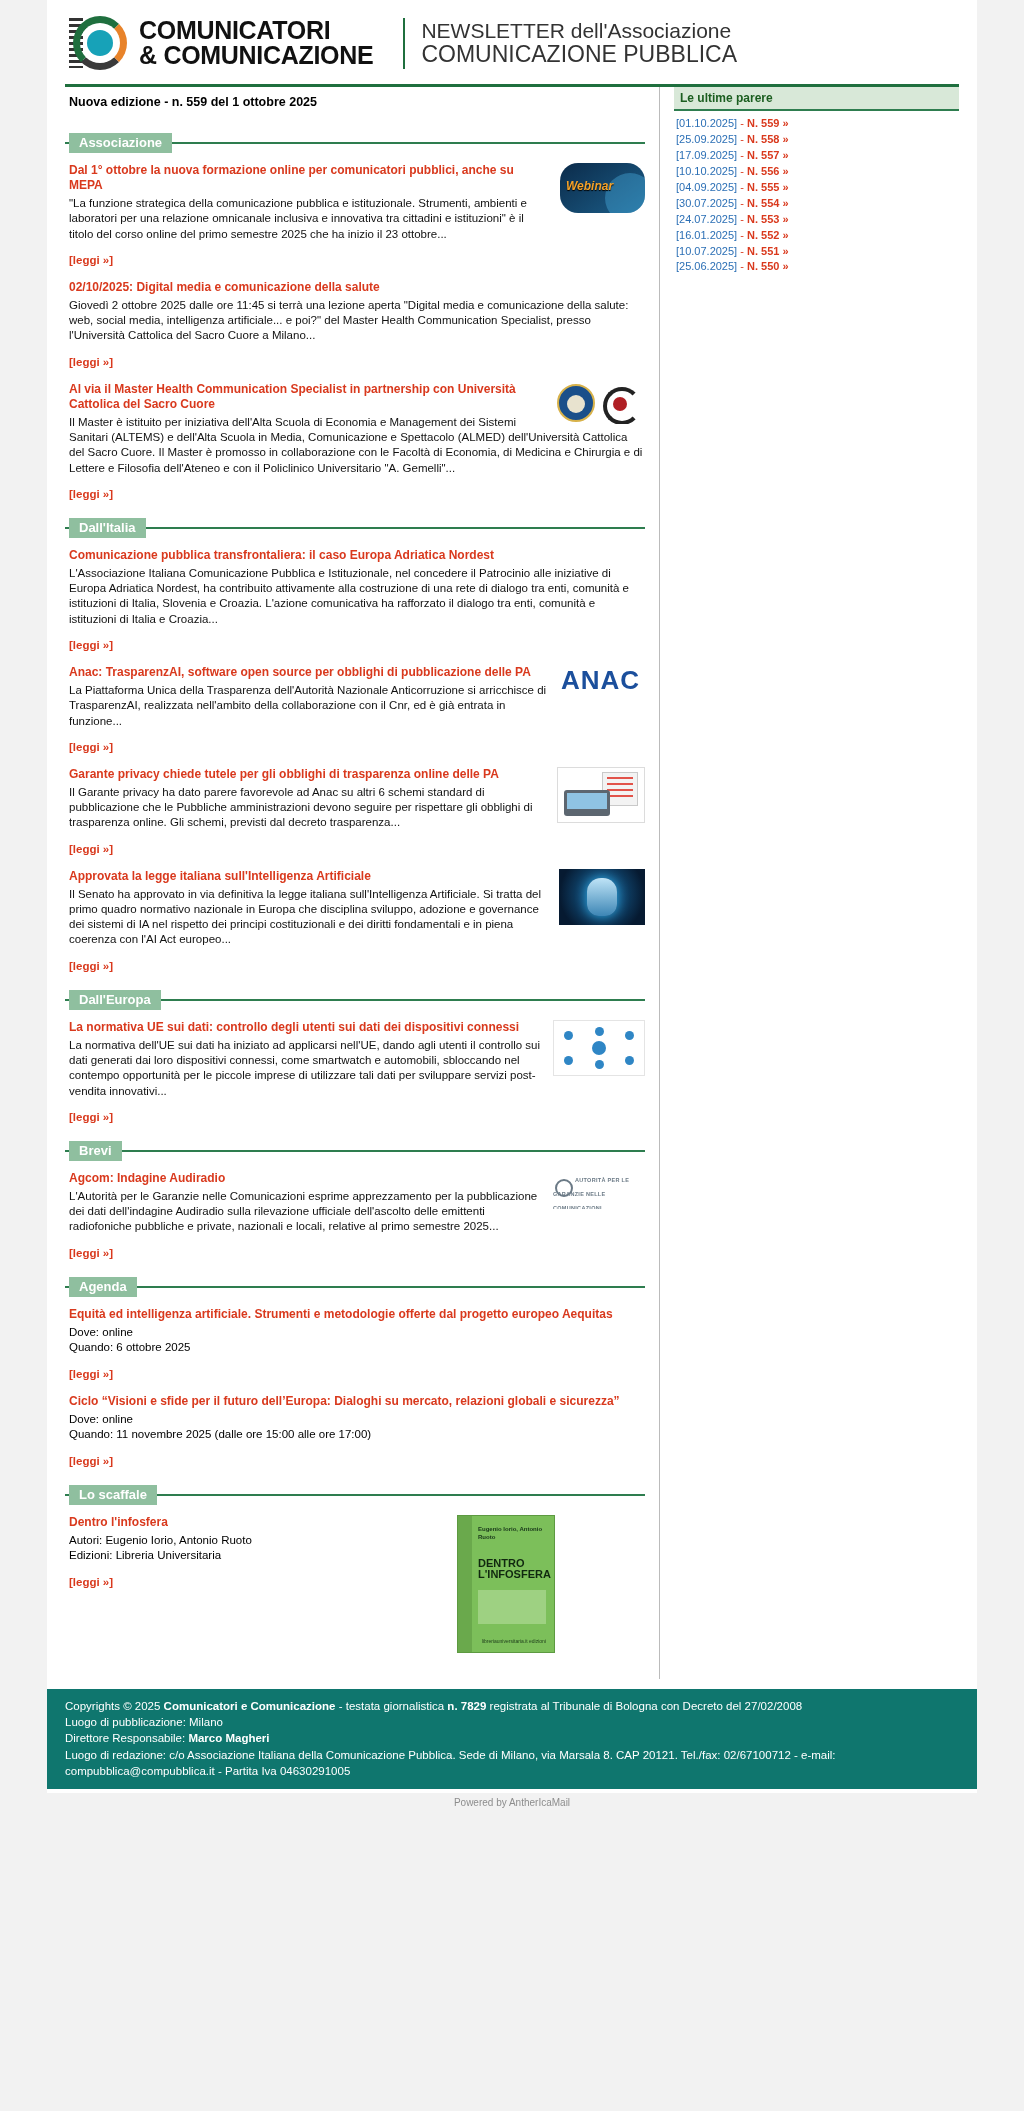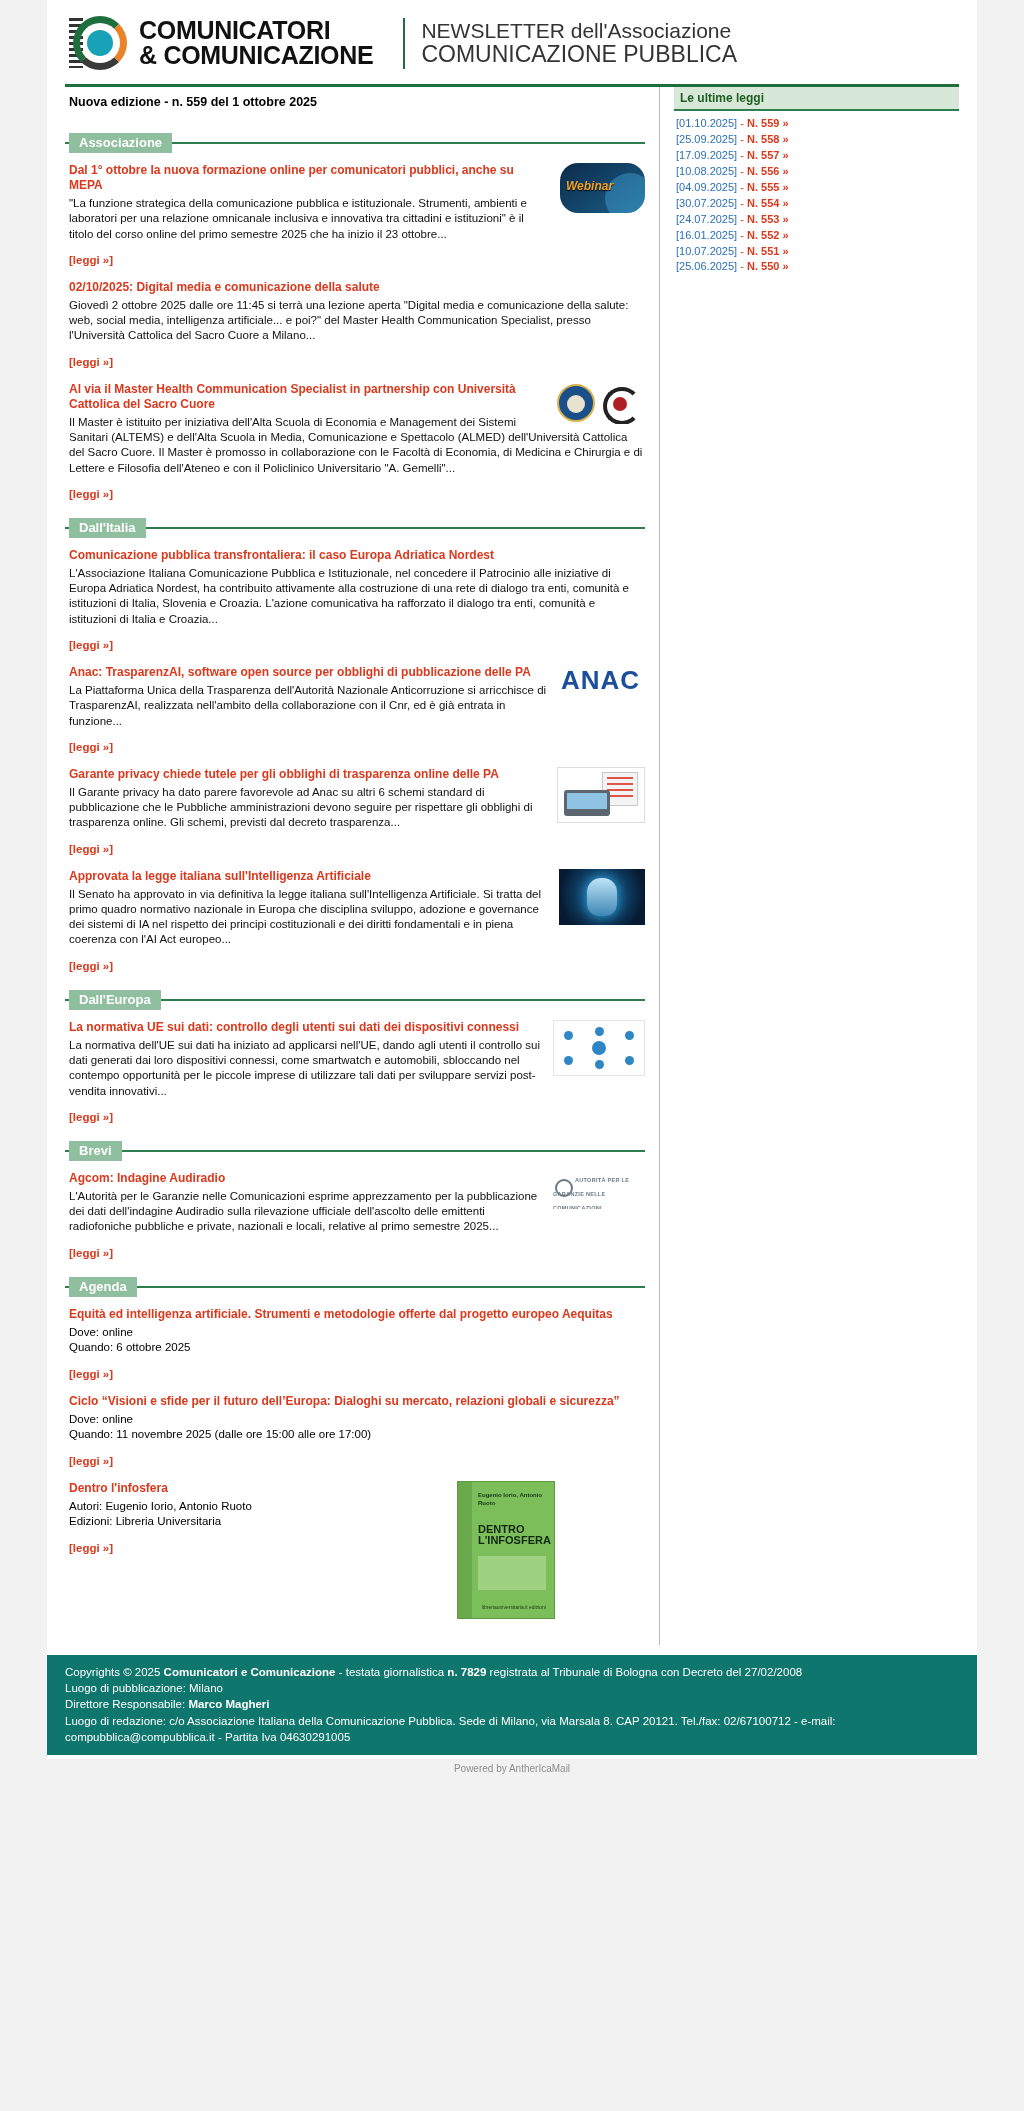--- a/index.html
+++ b/index.html
@@ -368,20 +368,24 @@
         <a class="readmore" href="#">[leggi »]</a>
       </div>
 
       <div class="article">
         <div class="art-title">Ciclo “Visioni e sfide per il futuro dell’Europa: Dialoghi su mercato, relazioni globali e sicurezza”</div>
         <div class="ev-line">Dove: online</div>
         <div class="ev-line">Quando: 11 novembre 2025 (dalle ore 15:00 alle ore 17:00)</div>
         <a class="readmore" href="#">[leggi »]</a>
       </div>
 
+      <div class="sec-head">
+        <div class="bar"></div>
+        <span class="lbl">Lo scaffale</span>
+      </div>
 
       <div class="article" style="min-height:150px;">
         <span class="thumb tb tb-book" style="margin-right:90px;">
           <span class="bk-side"></span>
           <span class="bk-auth">Eugenio Iorio,
 Antonio Ruoto</span>
           <span class="bk-title">DENTRO
 L'INFOSFERA</span>
           <span class="bk-abs"></span>
           <span class="bk-pub">libreriauniversitaria.it edizioni</span>
@@ -389,33 +393,33 @@
         <div class="art-title">Dentro l'infosfera</div>
         <div class="ev-line">Autori: Eugenio Iorio, Antonio Ruoto</div>
         <div class="ev-line">Edizioni: Libreria Universitaria</div>
         <a class="readmore" href="#">[leggi »]</a>
         <div class="clear"></div>
       </div>
 
     </div>
 
     <div class="right-col">
-      <div class="box-head">Le ultime leggi</div>
+      <div class="box-head">Le ultime parere</div>
       <div class="issue-list">
         <div class="issue">
           <span class="dt">[01.10.2025]</span><span> - </span><span class="nm">N. 559 »</span>
         </div>
         <div class="issue">
           <span class="dt">[25.09.2025]</span><span> - </span><span class="nm">N. 558 »</span>
         </div>
         <div class="issue">
           <span class="dt">[17.09.2025]</span><span> - </span><span class="nm">N. 557 »</span>
         </div>
         <div class="issue">
-          <span class="dt">[10.08.2025]</span><span> - </span><span class="nm">N. 556 »</span>
+          <span class="dt">[10.10.2025]</span><span> - </span><span class="nm">N. 556 »</span>
         </div>
         <div class="issue">
           <span class="dt">[04.09.2025]</span><span> - </span><span class="nm">N. 555 »</span>
         </div>
         <div class="issue">
           <span class="dt">[30.07.2025]</span><span> - </span><span class="nm">N. 554 »</span>
         </div>
         <div class="issue">
           <span class="dt">[24.07.2025]</span><span> - </span><span class="nm">N. 553 »</span>
         </div>

